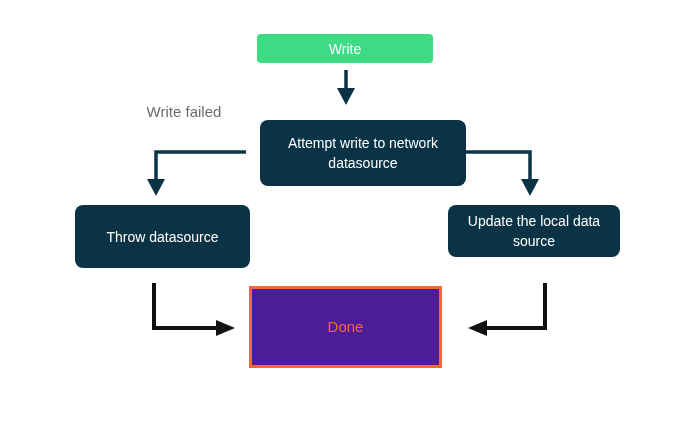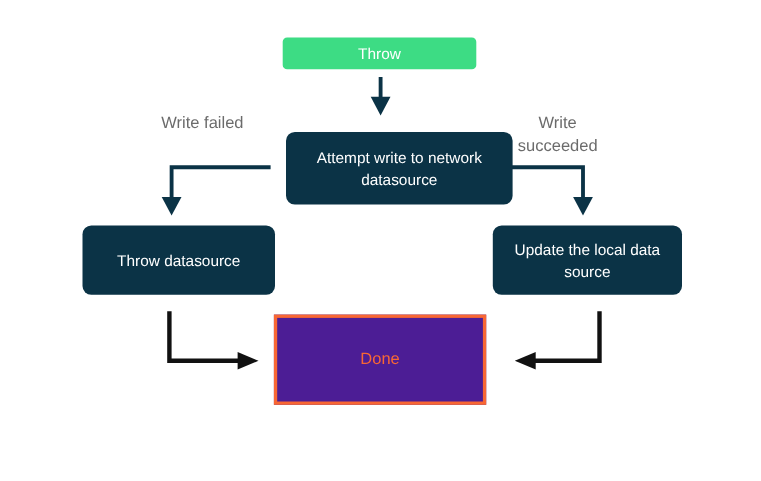--- a/index.html
+++ b/index.html
@@ -41,21 +41,21 @@
     border-radius: 4px;
   }
   .navy-node {
     background: var(--navy, #0b3346);
     color: #ffffff;
     border-radius: 8px;
     padding: 0 10px;
   }
   .attempt-node { left: 260px; top: 120px; width: 206px; height: 66px; }
   .throw-node   { left: 75px;  top: 205px; width: 175px; height: 63px; }
-  .update-node  { left: 448px; top: 205px; width: 172px; height: 63px; }
+  .update-node  { left: 448px; top: 205px; width: 172px; height: 52px; }
   .done-node {
     left: 249px; top: 286px; width: 193px; height: 82px;
     background: #4c1d95;
     border: 3px solid var(--orange, #f86734);
     color: var(--orange, #f86734);
     font-size: 15px;
     border-radius: 0;
   }
 
   .edge-label {
@@ -89,27 +89,26 @@
     <g>
       <polyline class="black-line" points="154,283 154,328 217,328"></polyline>
       <polygon class="black-fill" points="235,328 216,320 216,336"></polygon>
     </g>
     <g>
       <polyline class="black-line" points="545,283 545,328 486,328"></polyline>
       <polygon class="black-fill" points="468,328 487,320 487,336"></polygon>
     </g>
   </svg>
 
-  <div class="node start-node">Throw</div>
+  <div class="node start-node">Write</div>
 
   <div class="node navy-node attempt-node">Attempt write to network datasource</div>
 
   <div class="edge-label label-failed">Write failed</div>
 
-  <div class="edge-label label-succeeded">Write succeeded</div>
 
   <div class="node navy-node throw-node">Throw datasource</div>
 
   <div class="node navy-node update-node">Update the local data source</div>
 
   <div class="node done-node">Done</div>
 
 </div>
 
 </body></html>

